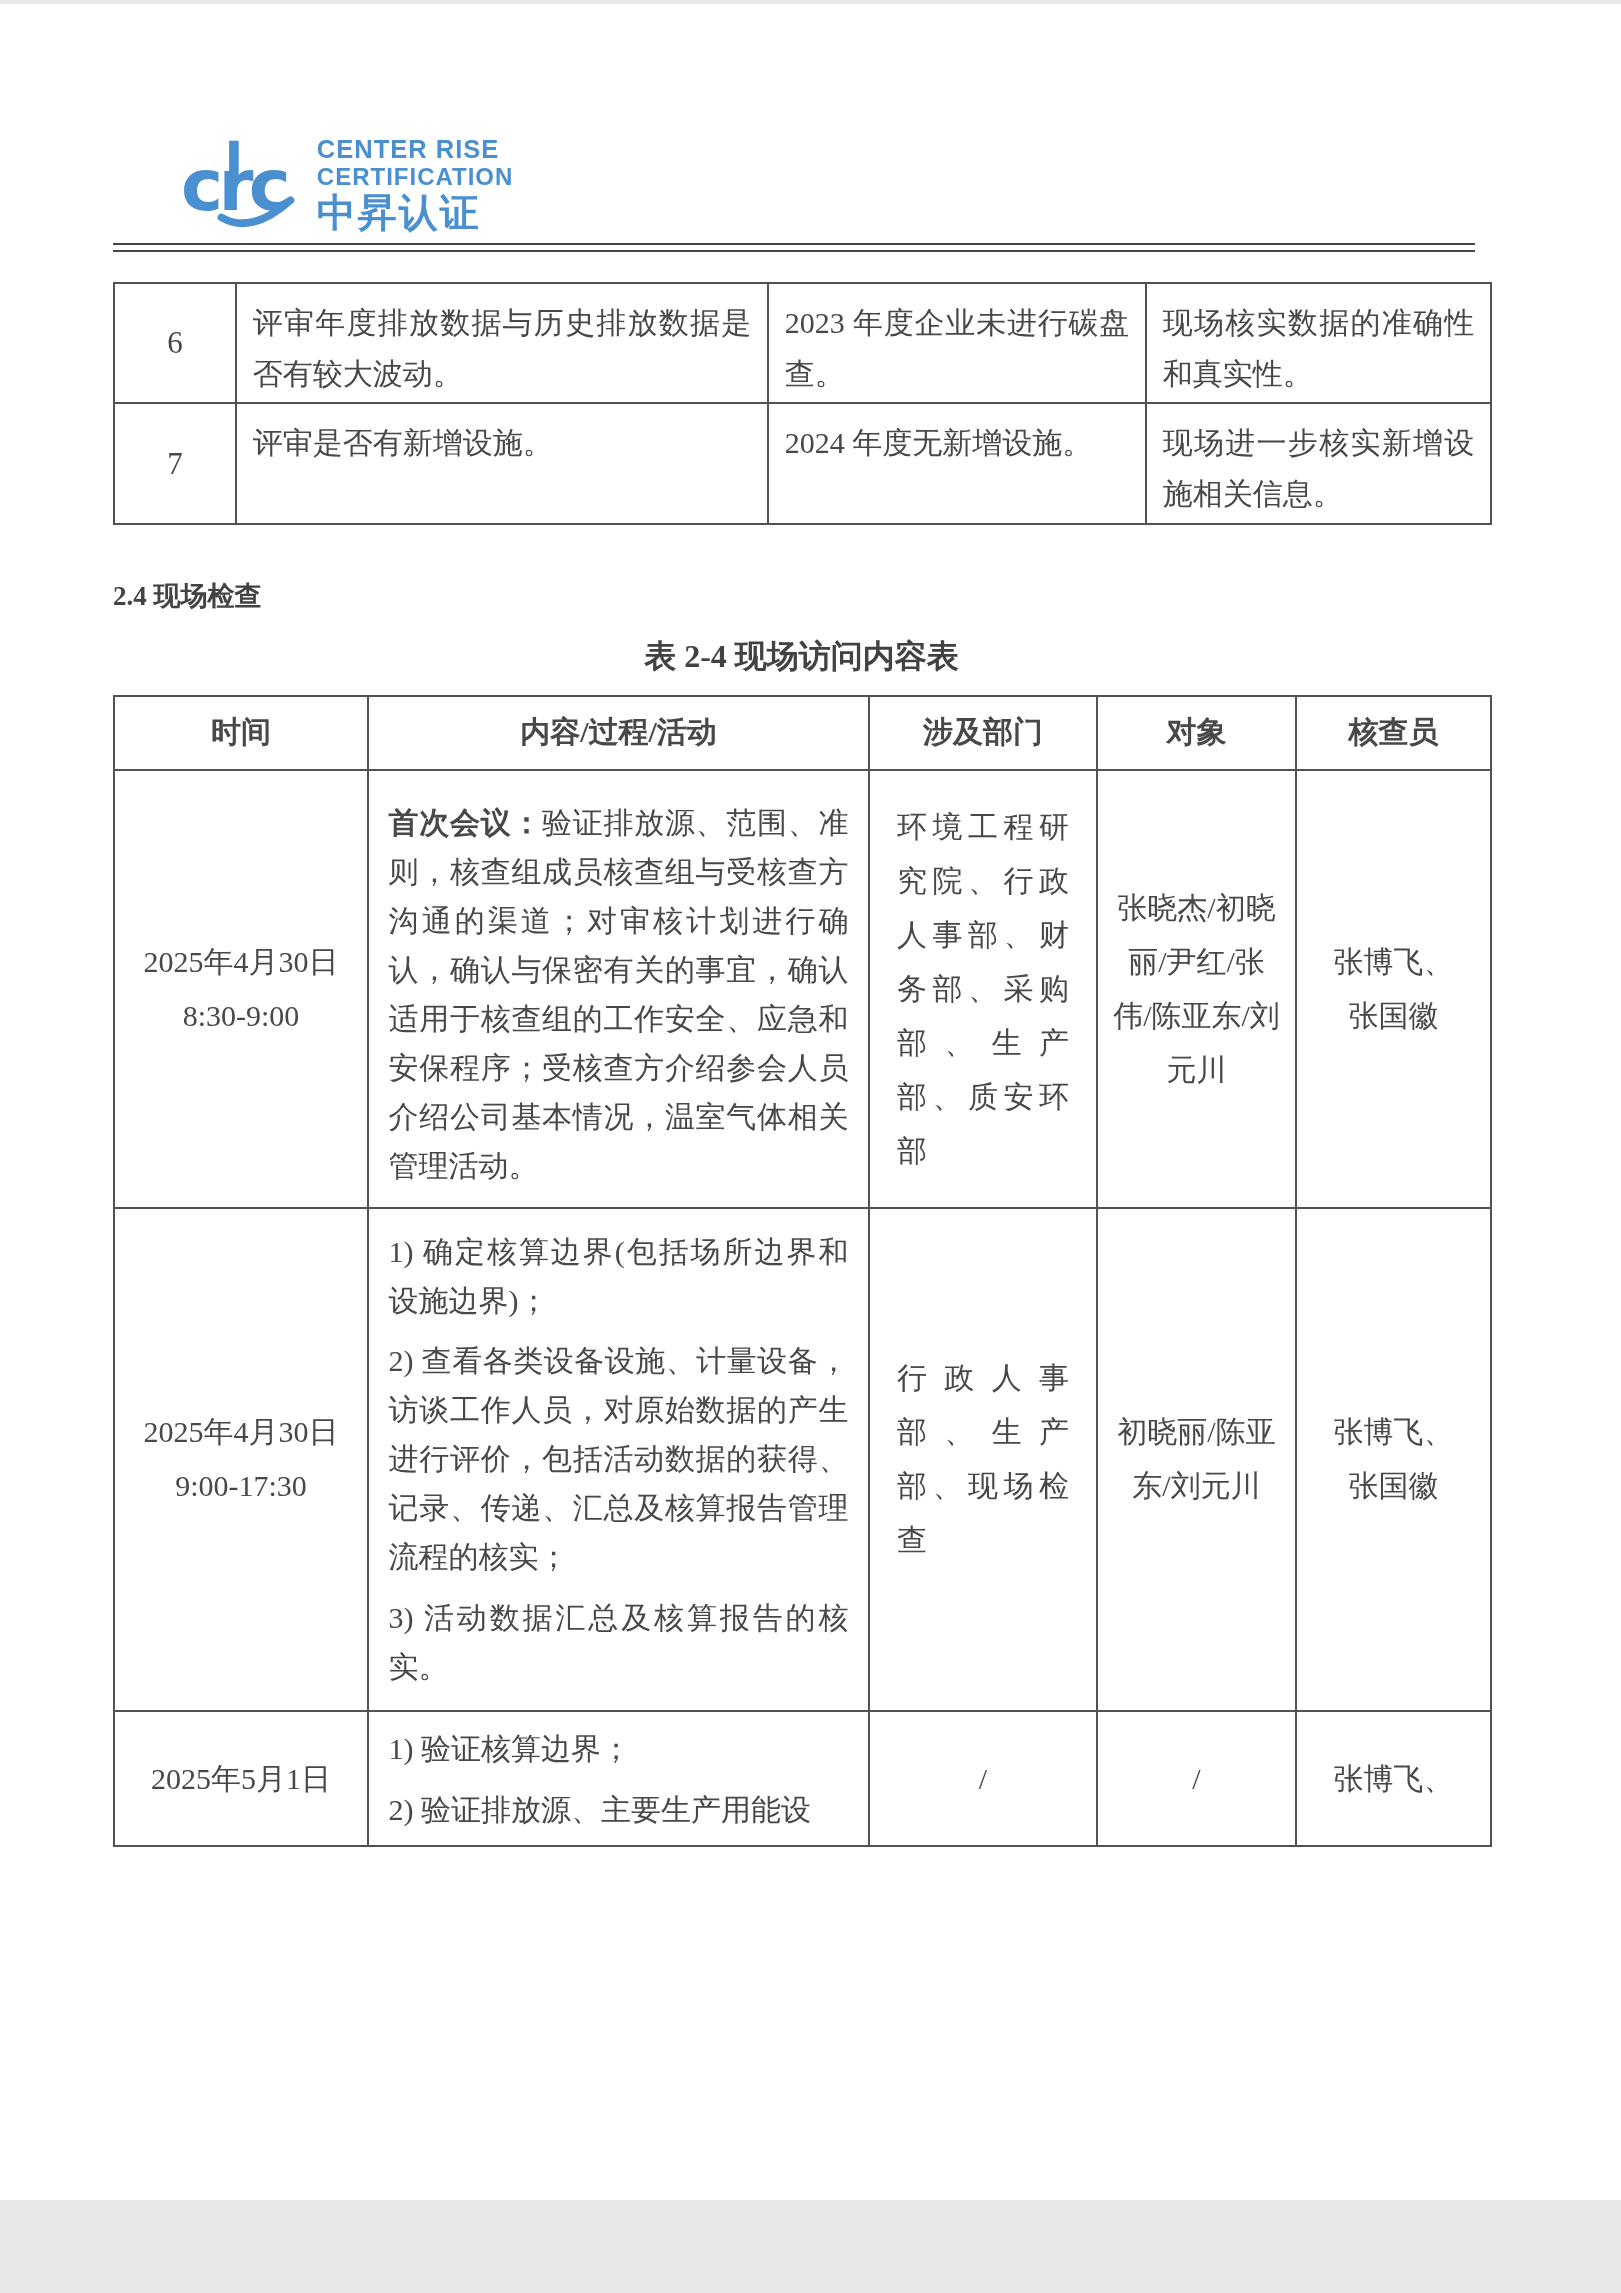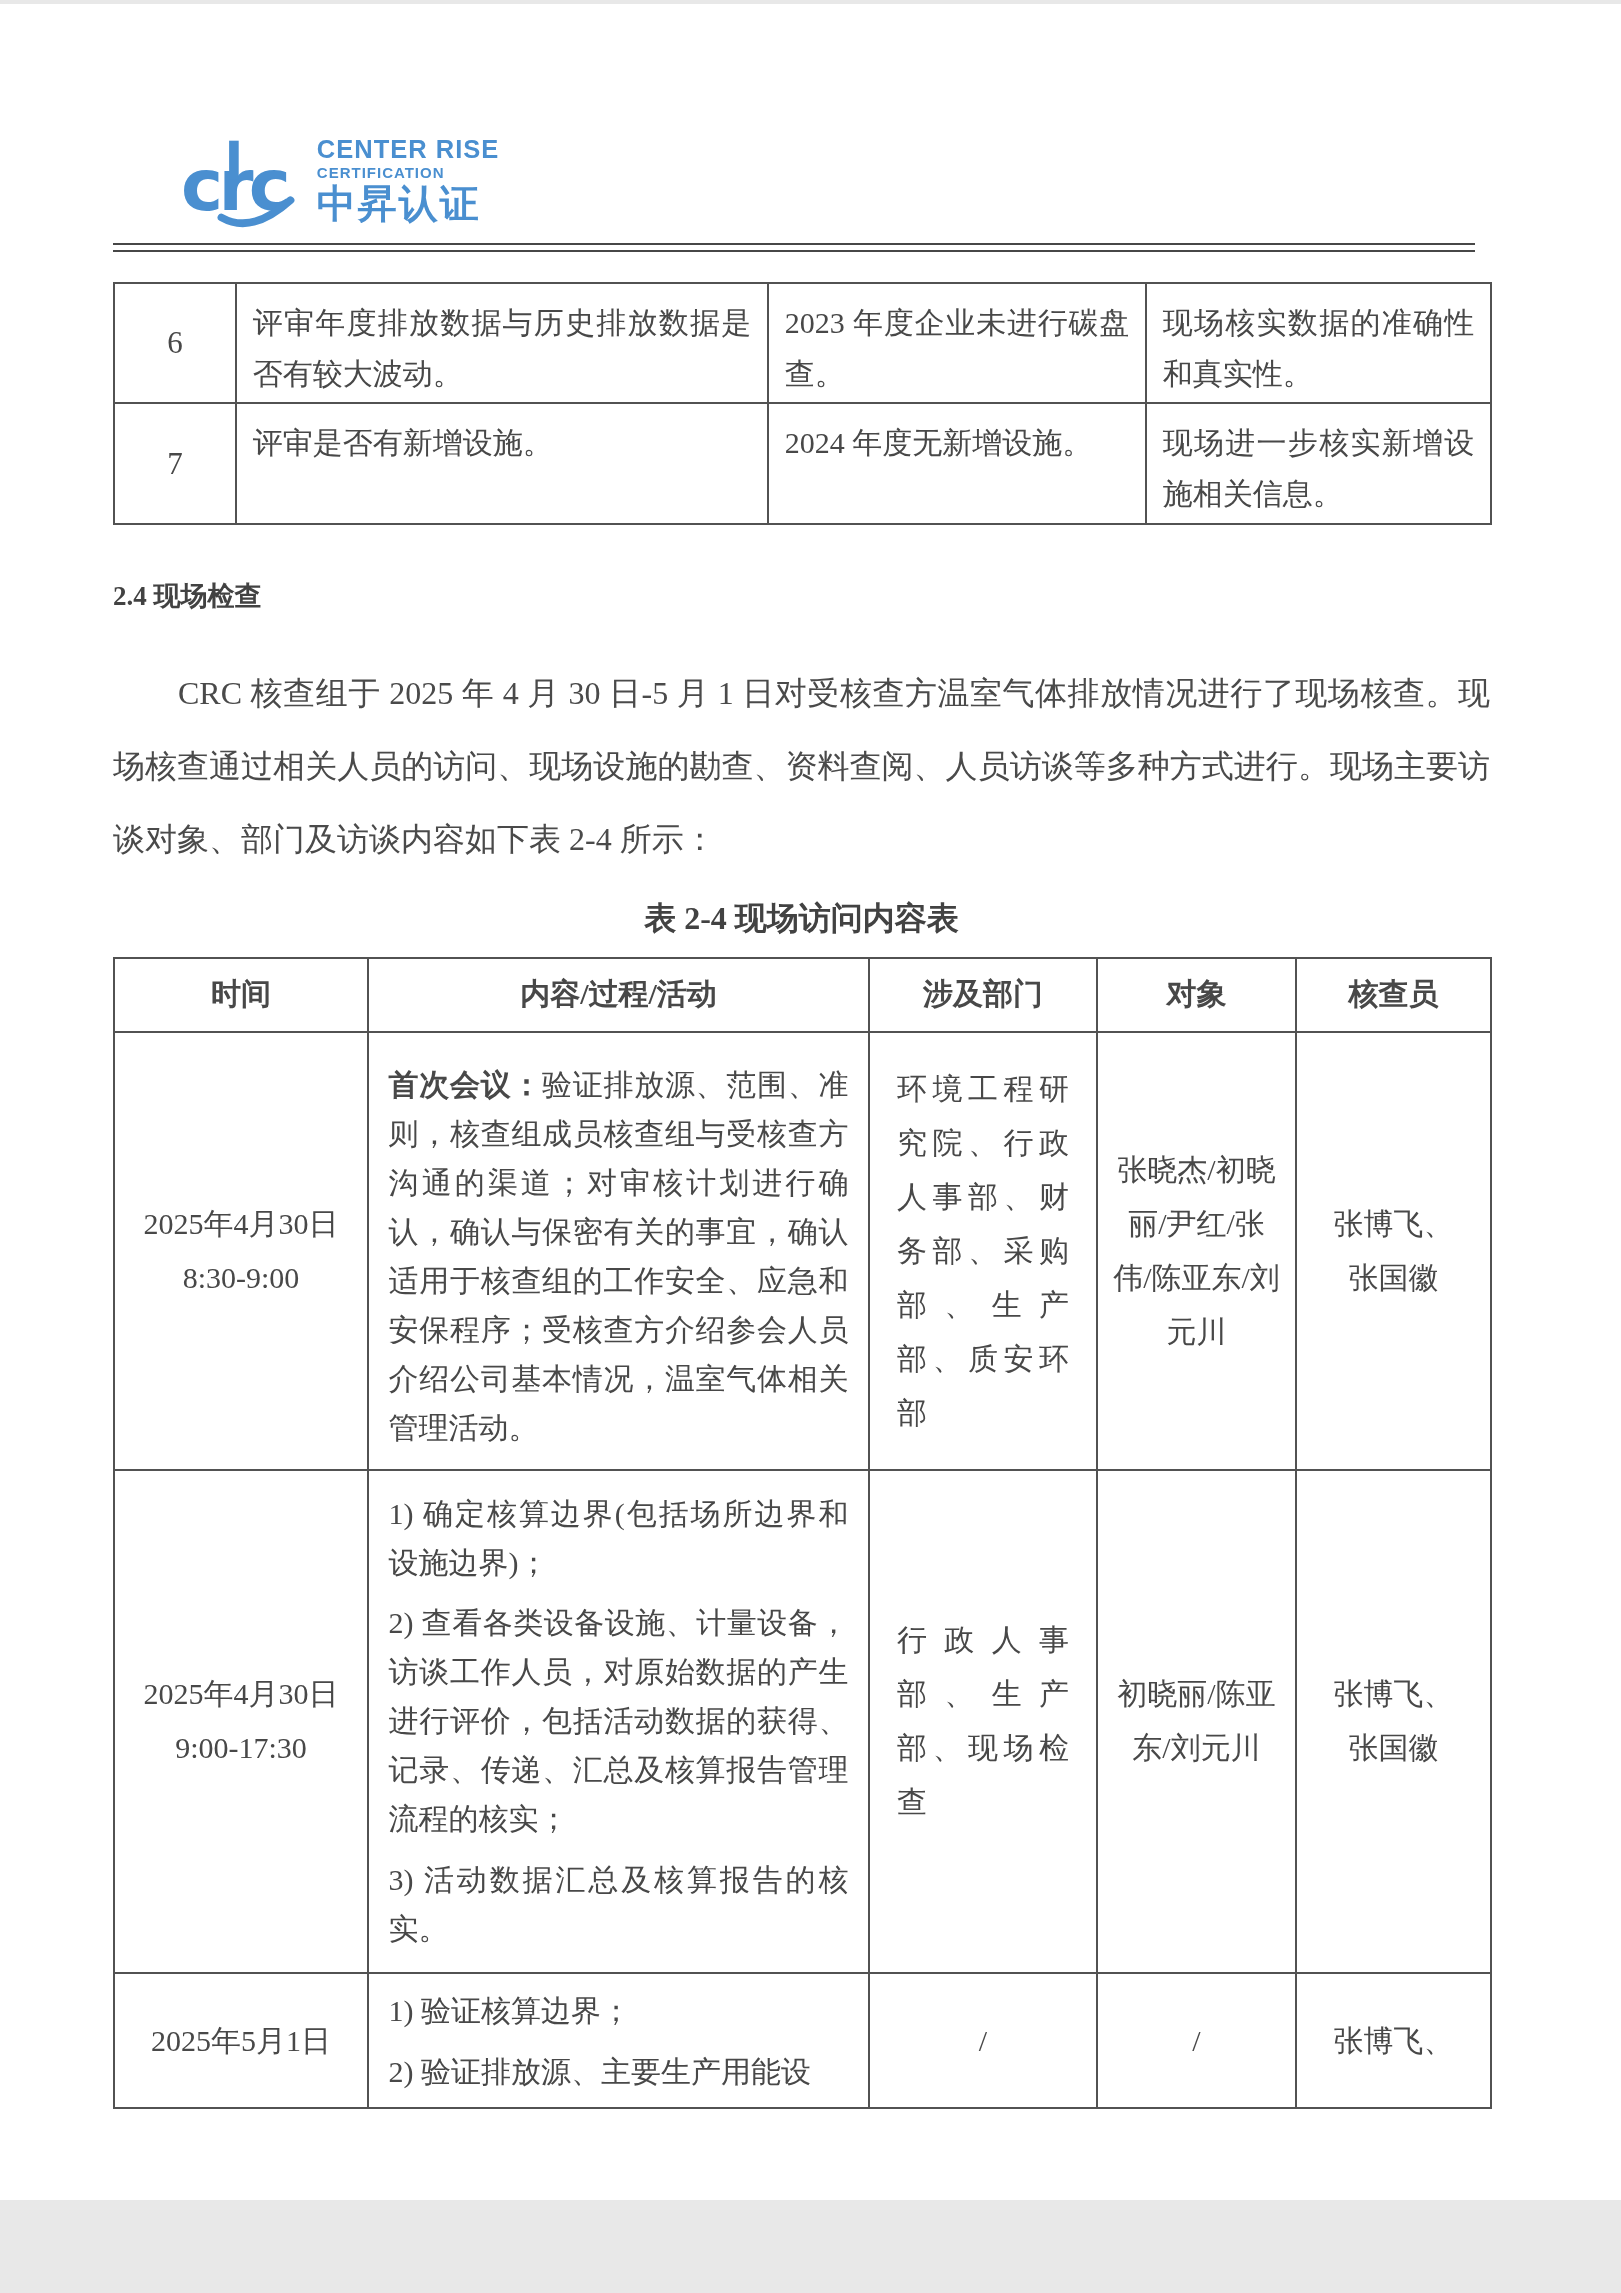--- a/index.html
+++ b/index.html
@@ -18,21 +18,21 @@
   
   .logo-row {
     display:flex; align-items:flex-start;
     margin:129px 0 0 67px;
     height:98px;
   }
   .logo-mark { width:127px; height:96px; flex:0 0 auto; }
   .logo-text { margin-left:9.8px; padding-top:3.9px; line-height:1;
     font-family:"Liberation Sans","DejaVu Sans",sans-serif; font-weight:bold; }
   .logo-en1 { font-size:25.5px; letter-spacing:1px; }
-  .logo-en2 { font-size:15px; letter-spacing:1px; margin-top:2.9px; }
+  .logo-en2 { font-size:24px; letter-spacing:1px; margin-top:2.9px; }
   .logo-cn  { font-size:39px; letter-spacing:2px; margin-top:3.9px; }
 
   
   .header-rule {
     width:1362px; height:8.8px; margin-top:11.8px;
     border-top:2.9px solid #474747;
     border-bottom:2.9px solid #474747;
   }
 
   
@@ -104,21 +104,20 @@
       <tr style="height:121px;">
         <td class="no">7</td>
         <td class="just">评审是否有新增设施。</td>
         <td class="just">2024 年度无新增设施。</td>
         <td class="just">现场进一步核实新增设施相关信息。</td>
       </tr>
     </tbody>
       </table>
 
     <div class="section-heading">2.4 现场检查</div>
-    <div class="body-paragraph">CRC 核查组于 2025 年 4 月 30 日-5 月 1 日对受核查方温室气体排放情况进行了现场核查。现场核查通过相关人员的访问、现场设施的勘查、资料查阅、人员访谈等多种方式进行。现场主要访谈对象、部门及访谈内容如下表 2-4 所示：</div>
 
     <div class="table-title">表 2-4 现场访问内容表</div>
 
     <table class="visit-table">
       <colgroup>
           <col style="width:254px">
           <col style="width:501px">
           <col style="width:228px">
           <col style="width:199px">
           <col style="width:195px">

